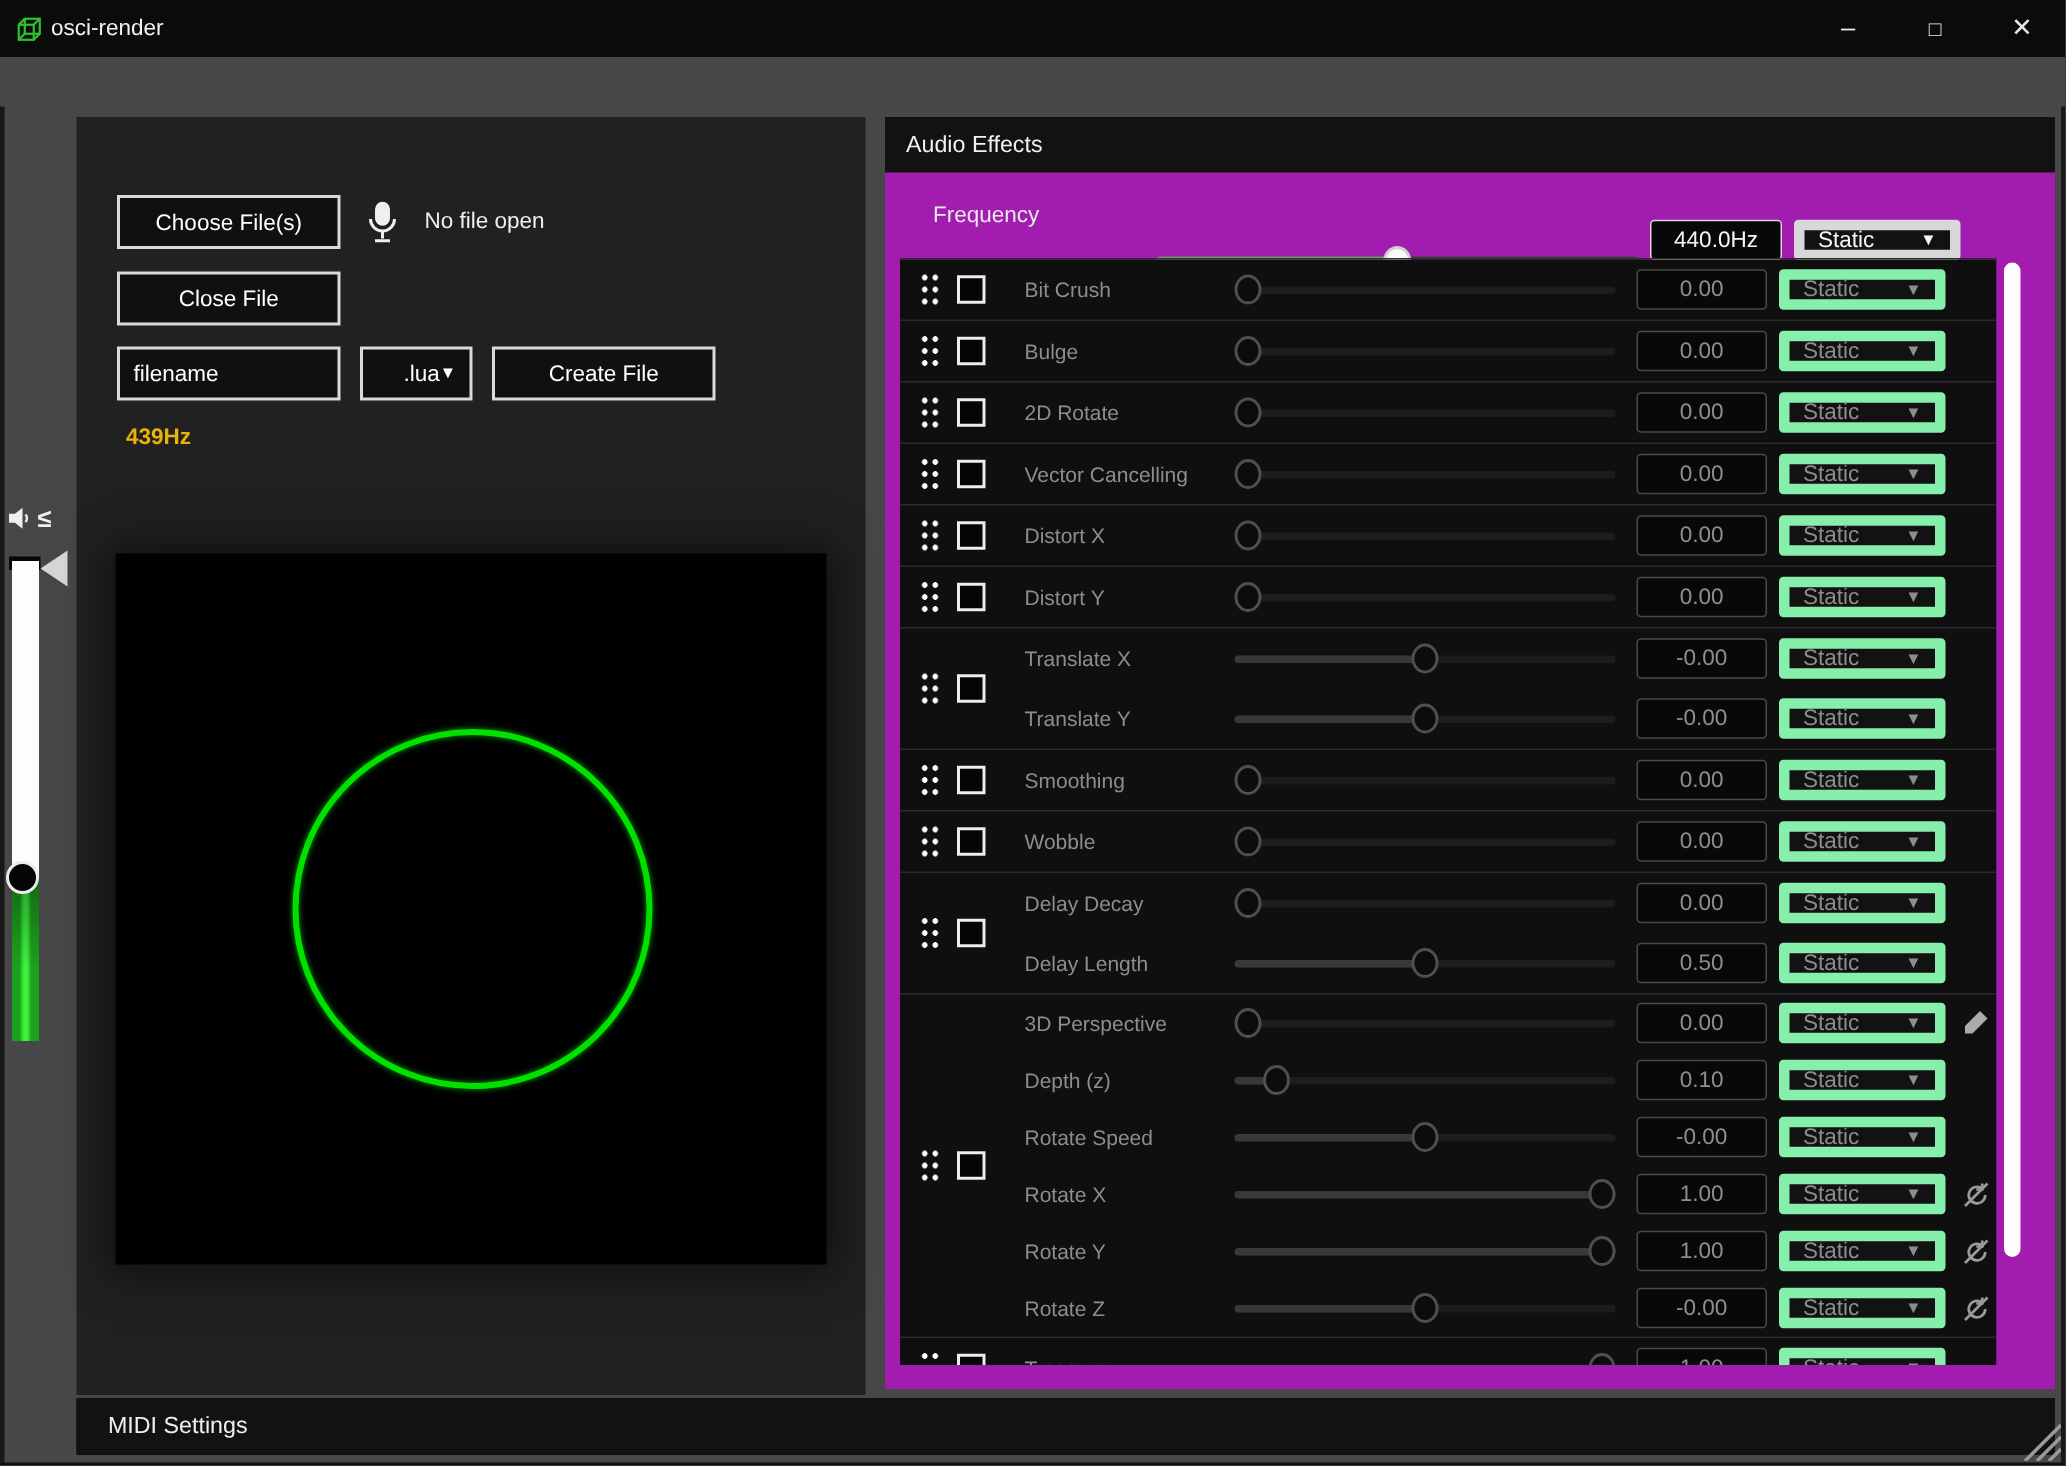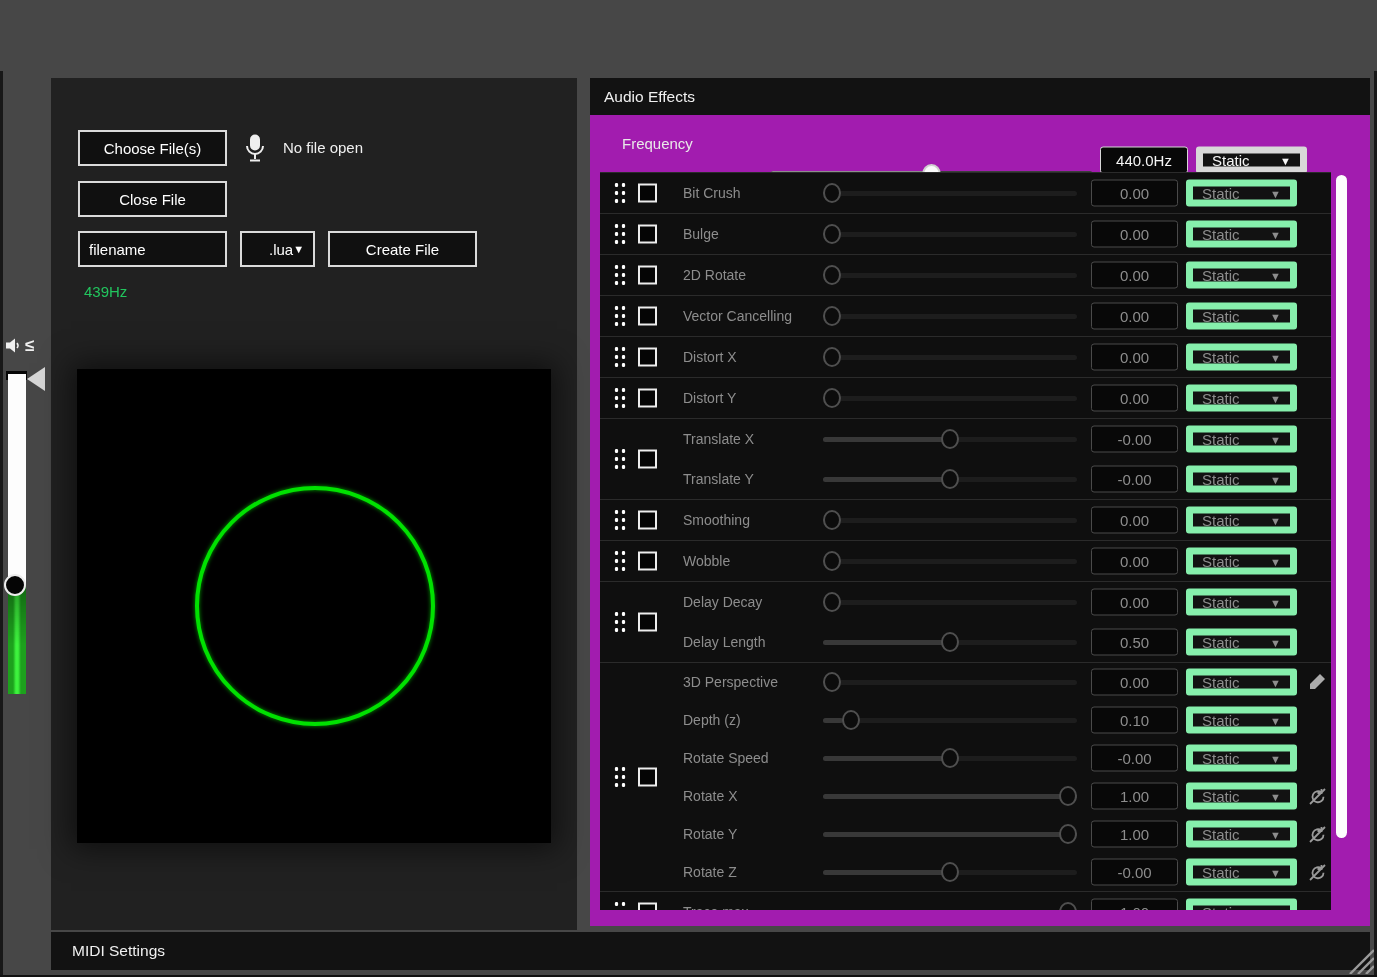--- a/index.html
+++ b/index.html
@@ -46,21 +46,21 @@
   .btn { position:absolute; background:#101010; border:2px solid #dadada; color:#fff; font-size:15px;
          display:flex; align-items:center; justify-content:center; }
   .choose-btn { left:27px; top:52px; width:149px; height:36px; }
   .close-btn  { left:27px; top:103px; width:149px; height:36px; }
   .mic { position:absolute; left:192px; top:56px; }
   .no-file { position:absolute; left:232px; top:61px; color:#f0f0f0; font-size:15px; }
   .fname { left:27px; top:153px; width:149px; height:36px; justify-content:flex-start; padding-left:9px; }
   .ext-select { left:189px; top:153px; width:75px; height:36px; justify-content:space-between; padding:0 27px; }
   .ext-select .arrow, .mode .arrow { font-size:11px; }
   .create-btn { left:277px; top:153px; width:149px; height:36px; }
-  .freq-readout { position:absolute; left:33px; top:205px; color:#22c55e; font-size:15px; }
+  .freq-readout { position:absolute; left:33px; top:205px; color:#eab308; font-size:15px;font-weight:bold; }
   .scope { position:absolute; left:26px; top:291px; width:474px; height:474px; background:#000;
            box-shadow:0 0 28px 6px rgba(0,0,0,0.55); }
 
   
   .fx-panel { left:590px; top:78px; width:780px; height:848px; background:#a21caf; }
   .fx-panel .panel-title { padding-left:14px; }
   .freq-row { position:absolute; left:0; top:37px; width:100%; height:57px; }
   .freq-label { position:absolute; left:32px; top:20px; color:#e9e9e9; font-size:15px; }
   .freq-slider { position:absolute; left:180px; top:59px; width:323px; height:20px; transform:translateY(-50%); }
   .freq-slider .track { position:absolute; left:0; right:0; top:7px; height:7px; background:#3d3d3d; border-radius:4px; }
@@ -98,20 +98,35 @@
   
   .midi-panel { left:51px; top:932px; width:1319px; height:38px; background:#121212; }
   .midi-panel .panel-title { padding-left:21px; }
   .resize-grip { position:absolute; right:3px; bottom:3px; }
 </style>
 </head>
 <body>
 
 <div class="window">
 
+  <div class="titlebar">
+    <svg class="app-logo" width="19" height="19" viewBox="0 0 19 19">
+      <g fill="none" stroke="#2ec22e" stroke-width="1.5">
+        <rect x="6.5" y="2.5" width="10" height="10"></rect>
+        <rect x="2.5" y="6.5" width="10" height="10"></rect>
+        <path d="M6.5,2.5 L2.5,6.5 M16.5,2.5 L12.5,6.5 M16.5,12.5 L12.5,16.5 M6.5,12.5 L2.5,16.5"></path>
+      </g>
+    </svg>
+    <span class="app-title">osci-render</span>
+    <div class="win-controls">
+      <div class="win-btn">–</div>
+      <div class="win-btn max">□</div>
+      <div class="win-btn">✕</div>
+    </div>
+  </div>
 
 
   <div class="edge-l"></div>
   <div class="edge-r"></div>
   <div class="edge-b"></div>
 
   <div class="vol-icons">
     <svg width="17" height="17" viewBox="0 0 17 17">
       <polygon points="1,5.5 5,5.5 10,1.5 10,15.5 5,11.5 1,11.5" fill="#efefef"></polygon>
       <path d="M12,6 a4,4 0 0 1 0,5" fill="none" stroke="#efefef" stroke-width="1.6"></path>

